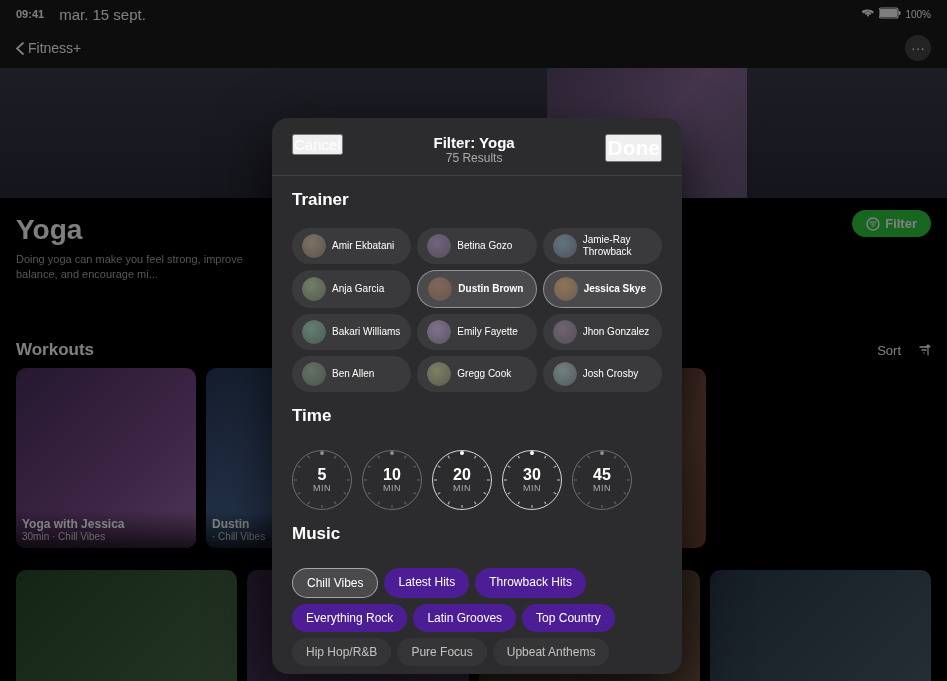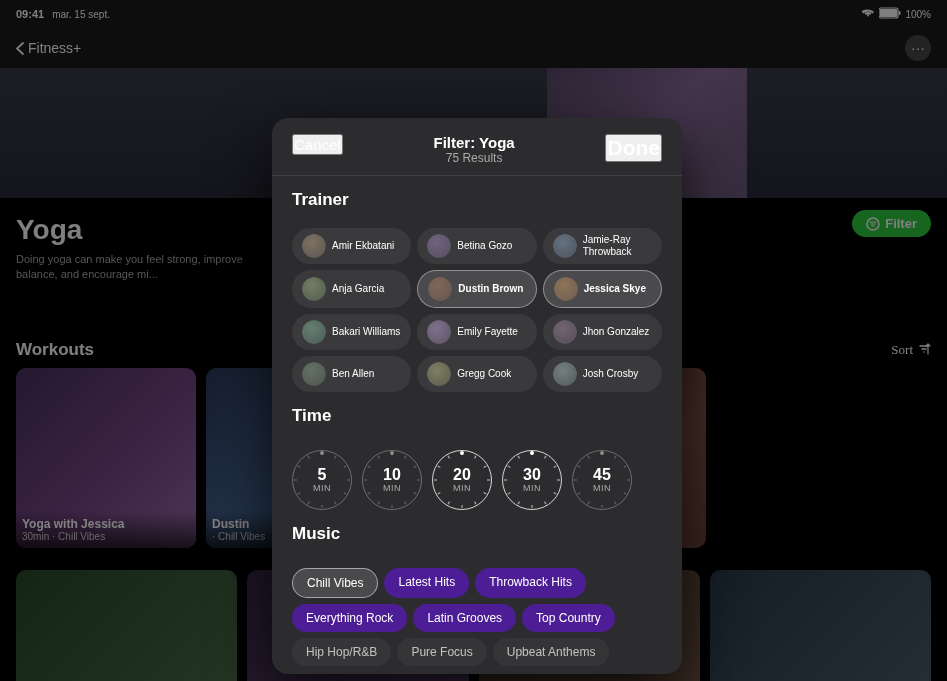--- a/index.html
+++ b/index.html
@@ -151,22 +151,21 @@
       color: #fff;
       font-size: 17px;
       font-weight: 700;
     }
     .sort-btn {
       color: #fff;
       font-size: 13px;
       font-weight: 500;
       display: flex;
       align-items: flex-start;
-      gap: 4px;
-      font-family: Liberation Serif, serif;
+      gap: 16px;
     }
 
     
     .workout-cards {
       position: absolute;
       top: 368px;
       left: 0;
       right: 0;
       height: 180px;
       display: flex;
@@ -424,21 +423,21 @@
     }
   </style>
 </head>
 <body>
 
 <div class="bg-app"></div>
 
 <div class="status-bar">
   <div style="display:flex;align-items:center;gap:8px;">
     <span class="status-time">09:41</span>
-    <span style="color:#fff;font-size:10px;">mar. 15 sept.</span>
+    <span style="color:#fff;font-size:15px;margin-left:7px;">mar. 15 sept.</span>
   </div>
   <div class="status-right">
     <span>
       <svg width="14" height="10" viewBox="0 0 14 10">
           <path d="M7 8.5a1 1 0 110-2 1 1 0 010 2zm-3.5-3c1.9-1.9 5.1-1.9 7 0L9 7c-1.1-1.1-3-1.1-4 0l-1.5-1.5zm-2.5-2.5C4.7.9 9.3.9 13 4L11.5 5.5C8.7 2.7 5.3 2.7 2.5 5.5L1 4z" fill="#fff"></path>
         </svg>
     </span>
     <span>
       <svg width="22" height="12" viewBox="0 0 22 12">
           <rect x="0" y="1" width="19" height="10" rx="2" fill="none" stroke="#fff" stroke-width="1.2"></rect>

